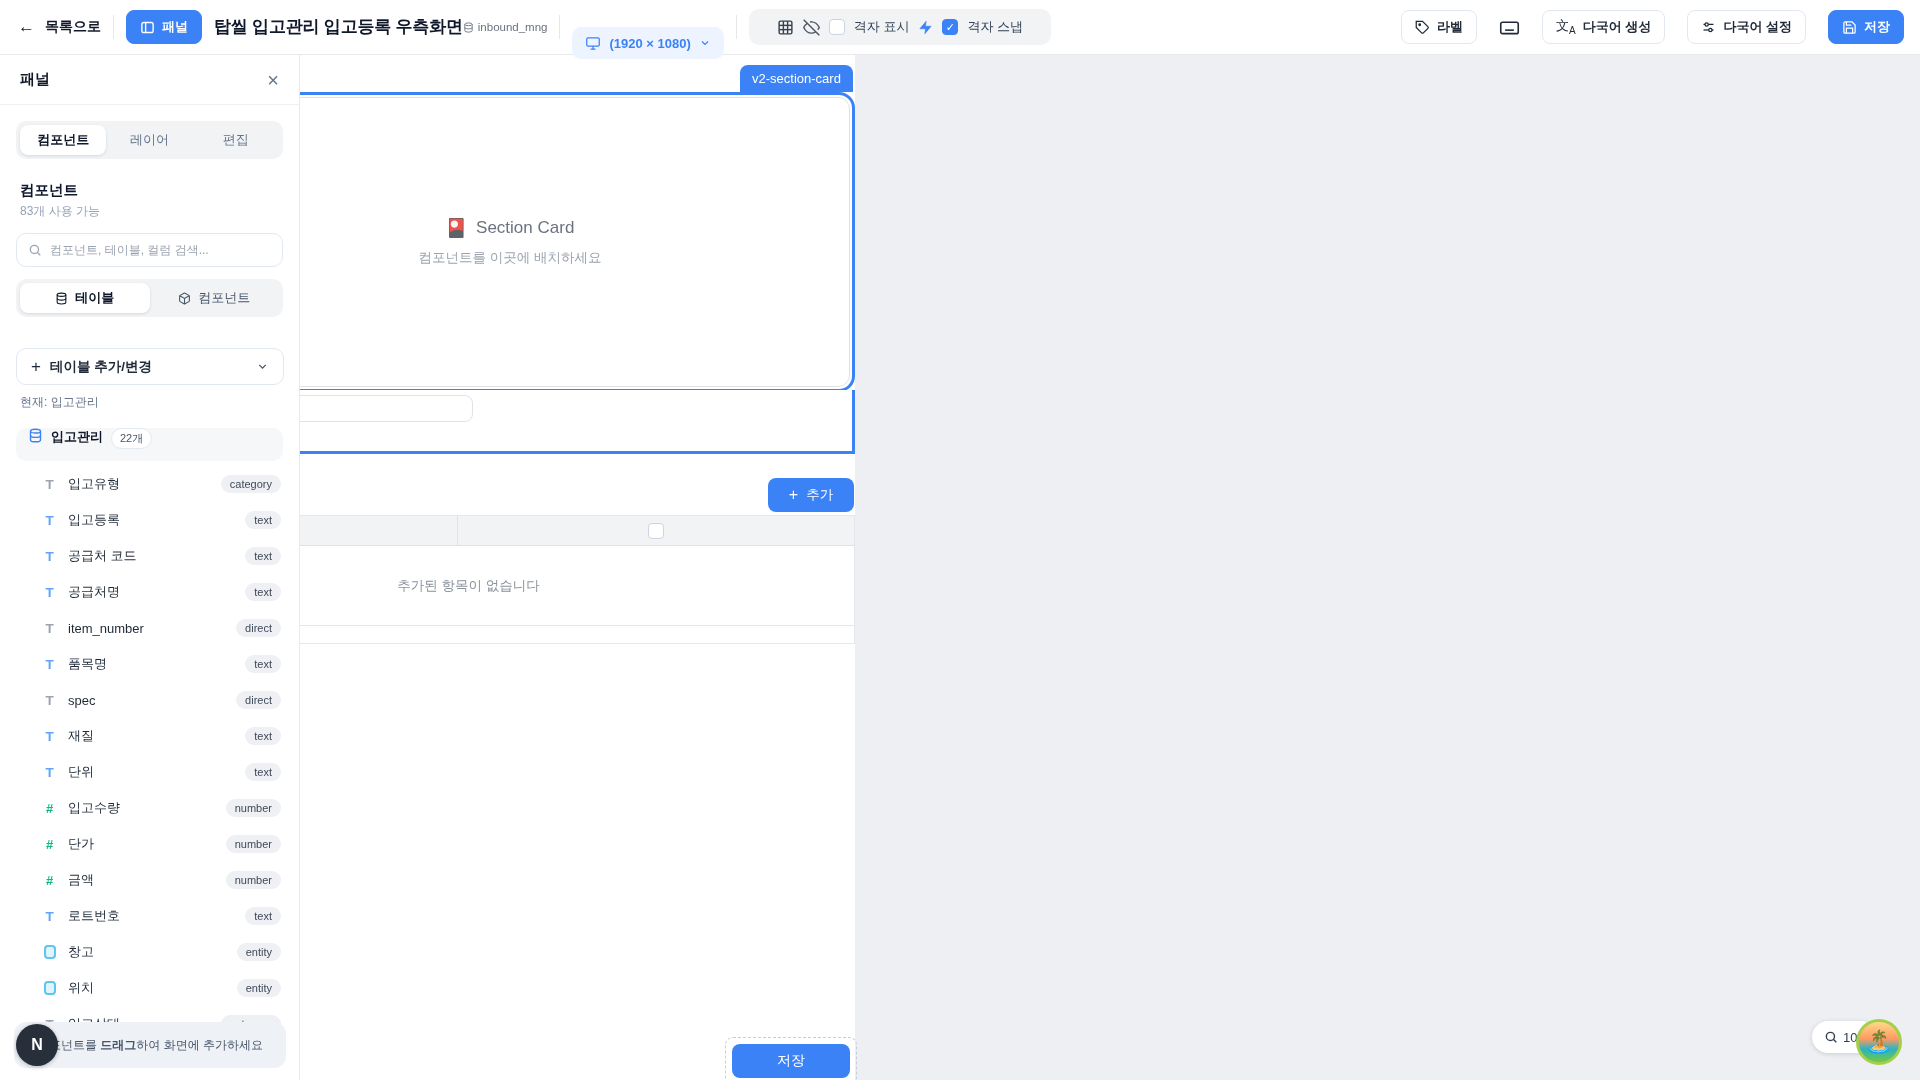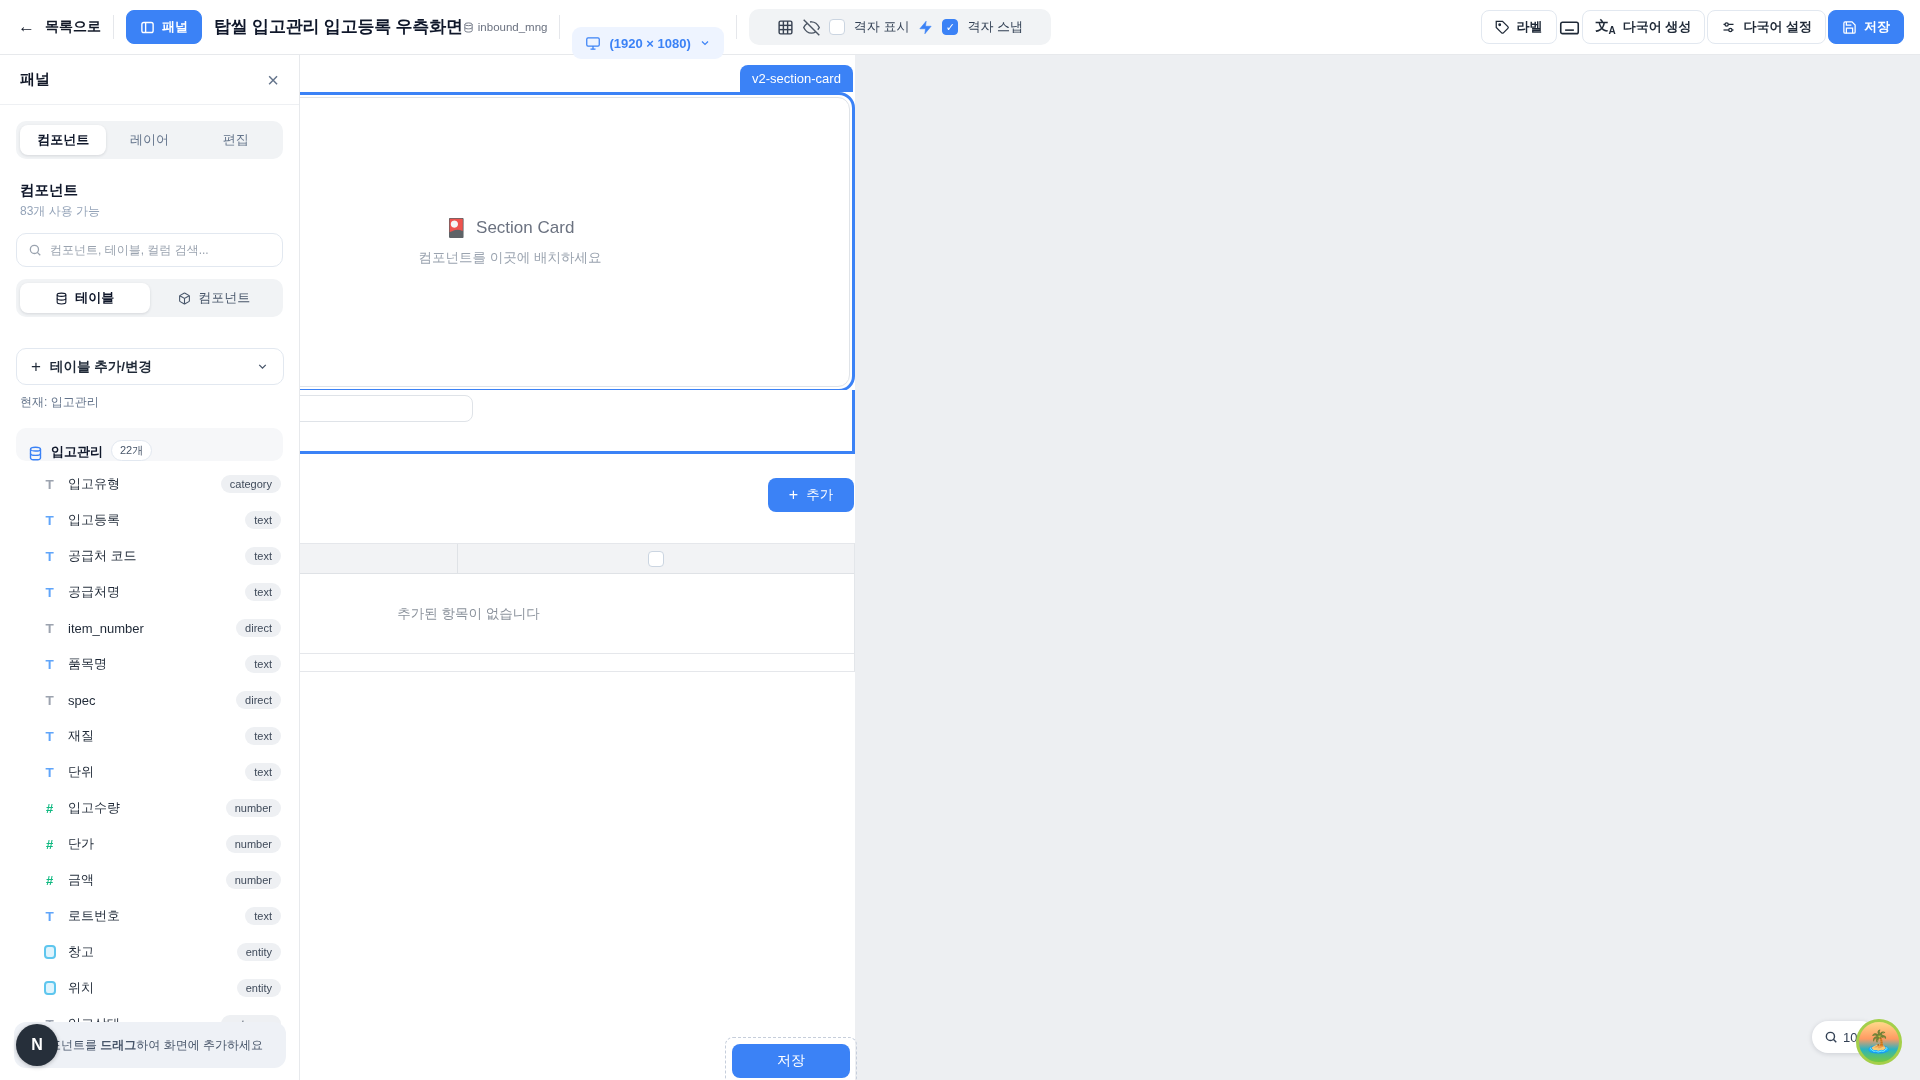--- a/index.html
+++ b/index.html
@@ -5,21 +5,21 @@
   * { margin:0; padding:0; box-sizing:border-box; }
   html,body { width:1920px; height:1080px; overflow:hidden; }
   body { font-family:"Liberation Sans","DejaVu Sans",sans-serif; background:#fff; color:#1f2937; }
   #app { position:relative; width:1920px; height:1080px; background:#edeff2; }
 
   
   .topbar { position:absolute; left:0; top:0; width:1920px; height:55px; background:#fff;
     border-bottom:1px solid #e7e9ec; display:flex; align-items:center; justify-content:space-between;
     padding:0 16px 0 18px; z-index:40; }
   .tb-left, .tb-right { display:flex; align-items:center; gap:12px; }
-  .tb-right { gap:2px; }
+  .tb-right { gap:22px; }
   .icon-btn { display:flex; align-items:center; justify-content:center; background:none; border:none; cursor:pointer; color:#1f2937; }
   .back-group { display:flex; align-items:center; gap:10px; font-size:14px; font-weight:700; color:#111827; }
   .vsep { width:1px; height:24px; background:#e5e7eb; }
   .btn { display:inline-flex; align-items:center; gap:7px; border-radius:8px; font-size:13px; font-weight:600;
     height:34px; padding:0 13px; cursor:pointer; border:1px solid #e2e8f0; background:#fff; color:#1f2937; }
   .btn.primary { background:#3b82f6; border-color:#3b82f6; color:#fff; }
   .title-block { display:flex; flex-direction:row; justify-content:center; line-height:1.15; }
   .page-title { font-size:17px; font-weight:800; color:#0f172a; letter-spacing:-0.2px; }
   .page-sub { display:flex; align-items:center; gap:4px; font-size:11.5px; color:#6b7280; margin-top:2px; }
   .size-pill { display:inline-flex; align-items:center; gap:8px; height:32px; padding:0 13px; border-radius:9px;
@@ -44,21 +44,21 @@
   .sc-title .emoji { font-size:18px; }
   .sc-hint { font-size:13.5px; color:#9aa3af; }
   .sel-ext { position:absolute; left:165px; top:335px; width:690px; height:64px; background:#fff;
     border:3px solid #3b82f6; border-top:none; z-index:2; }
   .ext-input { position:absolute; left:100px; top:340px; width:373px; height:27px; background:#fff;
     border:1.5px solid #dfe3e8; border-radius:8px; z-index:3; }
   .add-btn { position:absolute; left:768px; top:423px; width:86px; height:34px; border:none; border-radius:8px;
     background:#3b82f6; color:#fff; font-size:13.5px; display:flex; align-items:center; justify-content:center;
     gap:8px; cursor:pointer; z-index:2; }
   .add-btn .plus { font-size:16px; font-weight:400; line-height:1; }
-  .mini-table { position:absolute; left:83px; top:488px; width:772px; border-right:1px solid #e3e6ea; z-index:2; }
+  .mini-table { position:absolute; left:83px; top:460px; width:772px; border-right:1px solid #e3e6ea; z-index:2; }
   .mt-head { height:31px; background:#f2f3f5; border-top:1px solid #e5e7eb; border-bottom:1px solid #dfe2e6;
     display:flex; }
   .mt-col1 { width:375px; border-right:1px solid #dfe2e6; }
   .mt-col2 { flex:1; display:flex; align-items:center; justify-content:center; }
   .mt-empty { height:80px; border-bottom:1px solid #e5e7eb; display:flex; align-items:center; justify-content:center;
     font-size:13.5px; color:#8a919b; background:#fff; }
   .mt-thin { height:18px; border-bottom:1px solid #e5e7eb; background:#fff; }
   .save-wrap { position:absolute; left:725px; top:982px; width:132px; height:48px; border:1.5px dashed #c6cedb;
     border-radius:8px; display:flex; align-items:center; justify-content:center; z-index:2; }
   .save-btn { width:118px; height:34px; border:none; border-radius:8px; background:#3b82f6; color:#fff;
@@ -92,21 +92,21 @@
   .src-toggle { margin:12px 16px 0; background:#f1f3f5; border-radius:10px; padding:4px; display:flex; }
   .src-opt { flex:1; height:30px; display:flex; align-items:center; justify-content:center; gap:7px;
     font-size:13px; color:#475569; border-radius:8px; cursor:pointer; }
   .src-opt.active { background:#fff; font-weight:700; color:#0f172a; box-shadow:0 1px 3px rgba(15,23,42,.12); }
   .add-table { margin:31px 16px 0; height:37px; border:1px solid #e2e8f0; border-radius:10px; background:#fff;
     display:flex; align-items:center; gap:9px; padding:0 14px; font-size:13.5px; font-weight:600; color:#1f2937;
     cursor:pointer; width:268px; }
   .add-table .grow { flex:1; text-align:left; }
   .current { margin:9px 20px 0; font-size:12px; color:#64748b; }
   .group-row { margin:17px 16px 0; height:33px; background:#f6f7f9; border-radius:10px; display:flex;
-    align-items:flex-end; gap:8px; padding:0 12px; }
+    align-items:flex-start; gap:8px; padding:0 12px; }
   .group-name { font-size:13px; font-weight:700; color:#0f172a; }
   .group-count { font-size:11px; color:#475569; background:#fff; border:1px solid #e2e8f0; border-radius:999px;
     padding:2px 8px; }
   .fields { margin-top:5px; height:568px; overflow:hidden; }
   .field { height:36px; display:flex; align-items:center; gap:11px; padding:0 18px 0 42px; cursor:grab; }
   .fi { width:15px; display:flex; align-items:center; justify-content:center; font-weight:800; font-size:13.5px; }
   .v-text .fi { color:#60a5fa; }
   .v-muted .fi { color:#9ca3af; }
   .v-num .fi { color:#10b981; font-size:13px; }
   .fi-ent { width:12px; height:14px; border:2px solid #5ec6ee; border-radius:4px; background:#dff4fd; }
@@ -200,21 +200,21 @@
         <svg width="21" height="21" viewBox="0 0 24 24" fill="none" stroke="#1f2937" stroke-width="1.8">
             <rect x="2" y="6" width="20" height="13" rx="2"></rect>
             <line x1="6" y1="10" x2="6" y2="10.01"></line>
             <line x1="10" y1="10" x2="10" y2="10.01"></line>
             <line x1="14" y1="10" x2="14" y2="10.01"></line>
             <line x1="18" y1="10" x2="18" y2="10.01"></line>
             <line x1="7" y1="15" x2="17" y2="15"></line>
           </svg>
       </button>
       <button class="btn">
-        <span style="font-size:13px;font-weight:700;line-height:1;">
+        <span style="font-size:13px;font-weight:400;line-height:1;">
           <span>文</span><sub style="font-size:10px;">A</sub>
         </span>
         <span>다국어 생성</span>
       </button>
       <button class="btn">
         <svg width="15" height="15" viewBox="0 0 24 24" fill="none" stroke="#1f2937" stroke-width="2">
             <line x1="4" y1="7" x2="20" y2="7"></line>
             <circle cx="9" cy="7" r="2.6" fill="#fff"></circle>
             <line x1="4" y1="16" x2="20" y2="16"></line>
             <circle cx="15" cy="16" r="2.6" fill="#fff"></circle>

